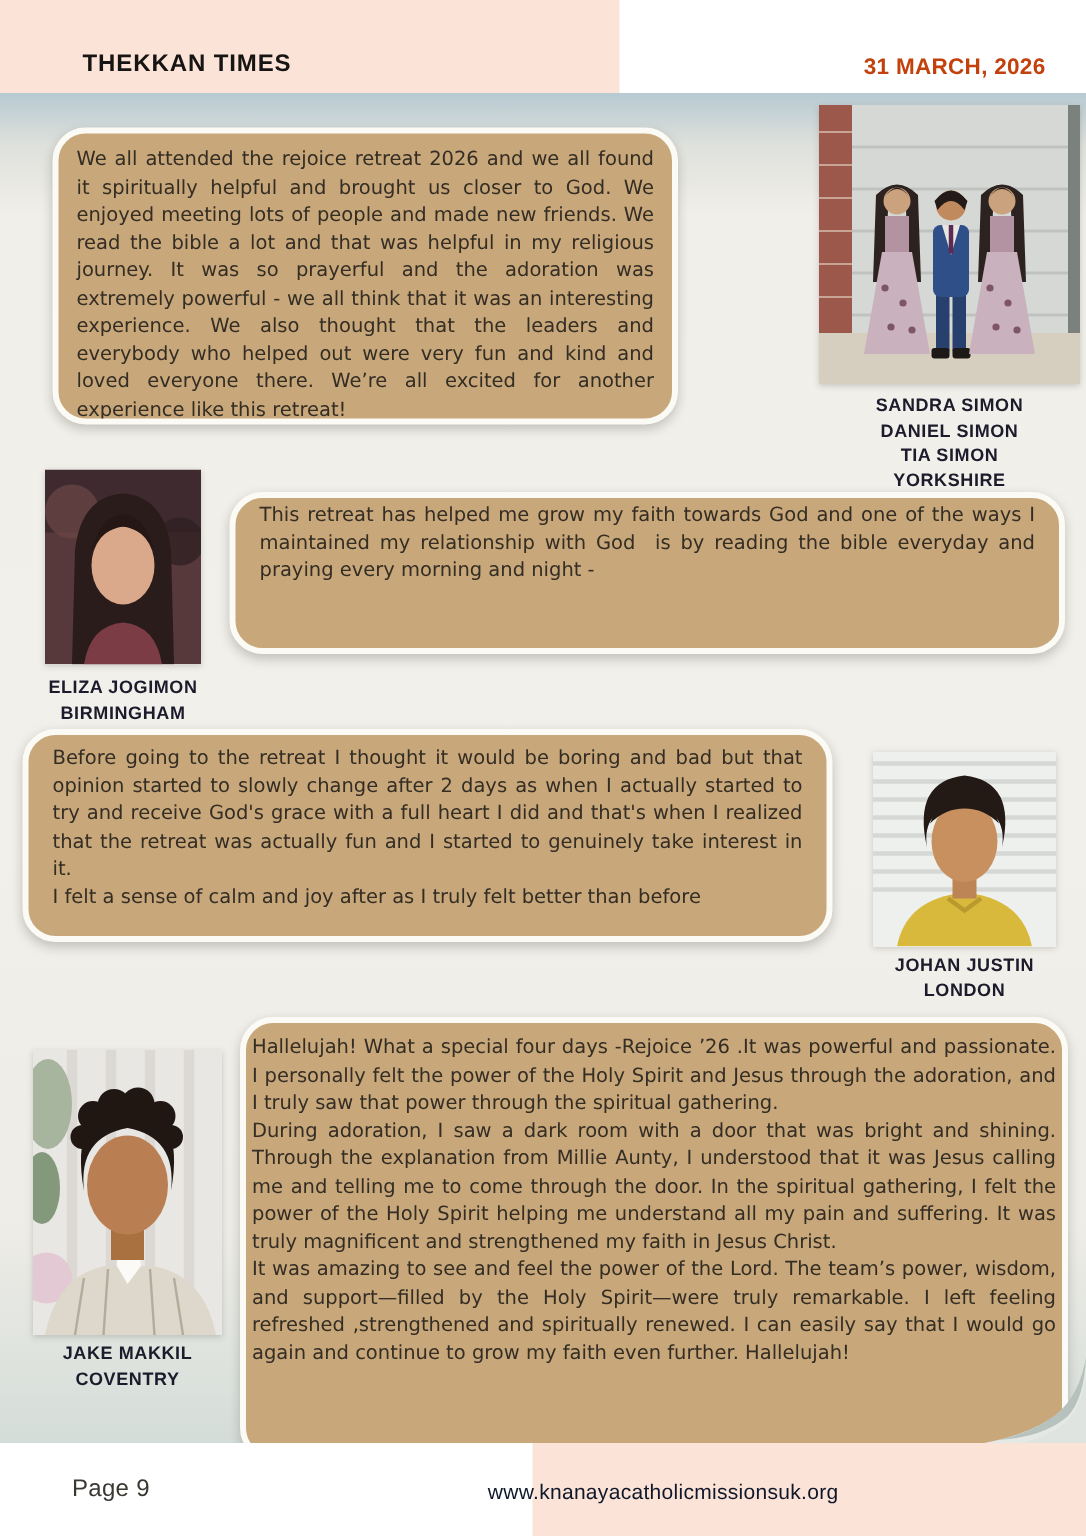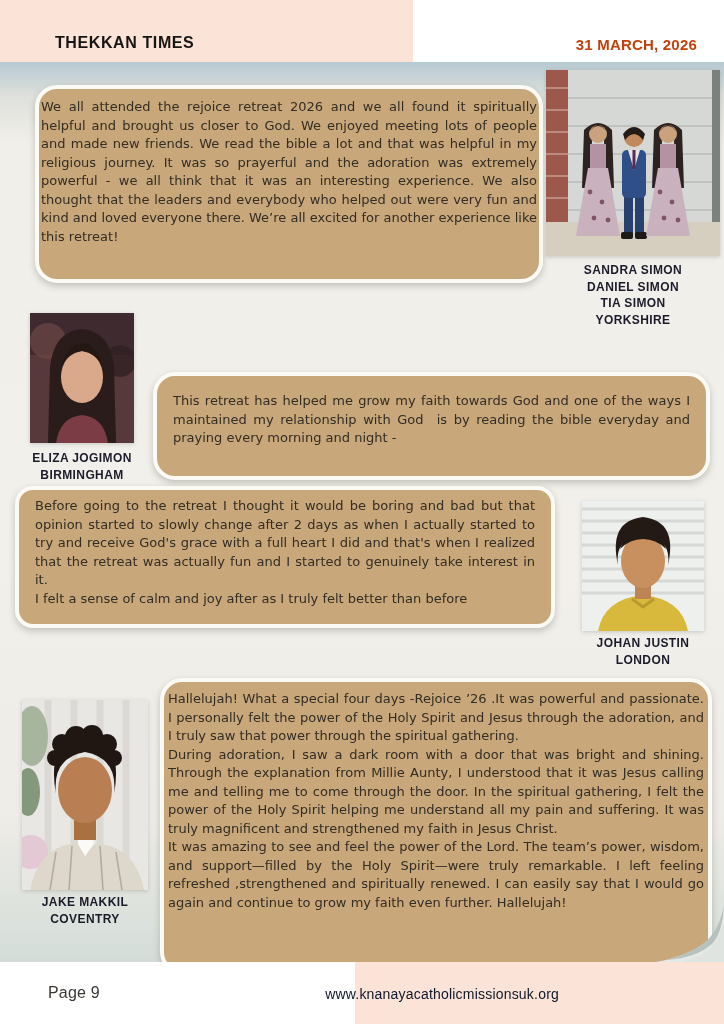--- a/index.html
+++ b/index.html
@@ -24,23 +24,23 @@
     letter-spacing:.2px; color:#c2410c;
   }
   
   .bubble {
     position:absolute; background:#c8a77a; border:4px solid #fbfaf4;
     border-radius:22px; box-shadow:0 3px 7px rgba(96,96,84,.33);
     color:#332d24; font-family:"DejaVu Sans", sans-serif;
     font-size:13px; line-height:18.5px; text-align:justify;
     white-space:pre-wrap; overflow:hidden;
   }
-  .bubble-1 { left:35px;  top:85px;  width:508px; height:198px; padding:9px 2px; }
-  .bubble-2 { left:153px; top:328px; width:557px; height:108px; padding:16px 16px;margin-top:44px; }
-  .bubble-3 { left:15px;  top:486px; width:540px; height:142px; padding:7px 16px;border-radius:18px; }
+  .bubble-1 { left:35px;  top:85px;  width:417px; height:198px; padding:9px 12px; }
+  .bubble-2 { left:153px; top:328px; width:557px; height:108px; padding:3px 16px; }
+  .bubble-3 { left:15px;  top:486px; width:540px; height:142px; padding:7px 16px; }
   .bubble-4 { left:160px; top:678px; width:552px; height:296px; padding:8px 4px; }
   
   .photo { position:absolute; overflow:hidden; box-shadow:0 1px 4px rgba(80,80,70,.25); }
   .photo svg { display:block; width:100%; height:100%; }
   .photo-1 { left:546px; top:70px;  width:174px; height:186px; }
   .photo-2 { left:30px;  top:313px; width:104px; height:130px; }
   .photo-3 { left:582px; top:501px; width:122px; height:130px; }
   .photo-4 { left:22px;  top:700px; width:126px; height:190px; }
   
   .caption {

